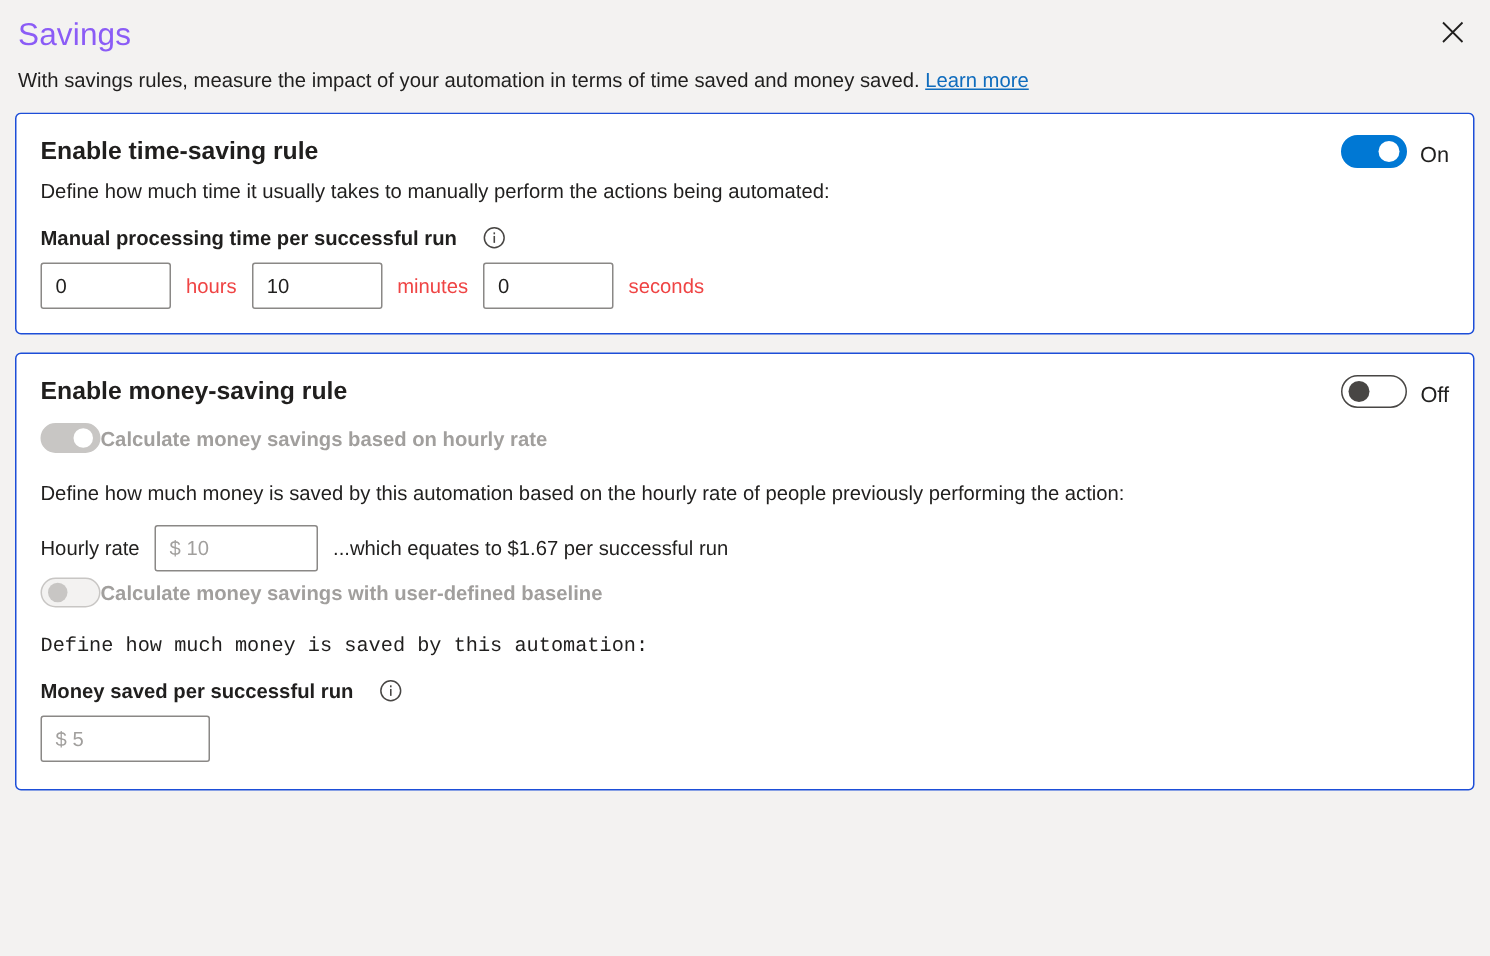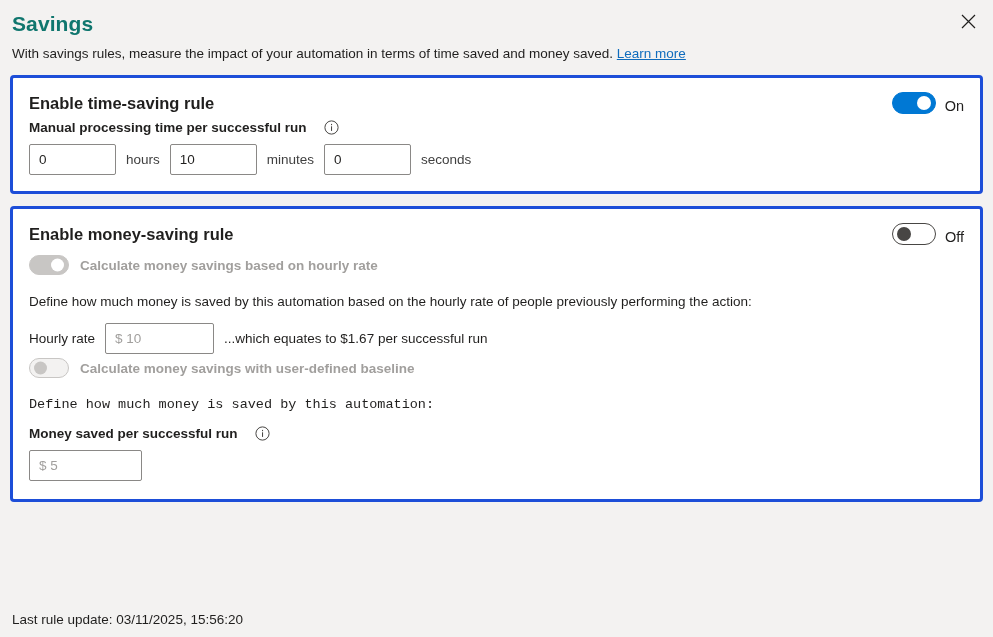--- a/index.html
+++ b/index.html
@@ -23,22 +23,22 @@
     flex-direction: column;
     background: #f3f2f1;
     position: relative;
   }
   .header {
     padding: 10px 20px 0 12px;
     position: relative;
   }
   .title {
     font-size: 21px;
-    font-weight: 700;
-    color: #0f766e;
+    font-weight: 400;
+    color: #8b5cf6;
     line-height: 28px;
     margin: 0 0 6px 0;
     letter-spacing: 0.1px;
   }
   .close-btn {
     position: absolute;
     top: 4px;
     right: 6px;
     width: 38px;
     height: 34px;
@@ -64,21 +64,21 @@
     cursor: pointer;
     margin-top: 19px;
   }
   .body {
     flex: 1 1 auto;
     padding: 0 10px;
     overflow: hidden;
   }
   .card {
     background: #ffffff;
-    border: 3px solid #1d4ed8;
+    border: 1px solid #1d4ed8;
     border-radius: 4px;
     margin-bottom: 12px;
     padding: 14px 16px 16px 16px;
     position: relative;
     box-sizing: border-box;
   }
   .card-head {
     display: flex;
     align-items: center;
     justify-content: space-between;
@@ -171,26 +171,25 @@
     color: #201f1e;
     padding: 0 9px;
     outline: none;
   }
   input.txt::placeholder { color: #a19f9d; }
   .w-time { width: 87px; }
   .w-rate { width: 109px; }
   .w-money { width: 113px; }
   .unit {
     font-size: 13.5px;
-    color: #404040;
+    color: #ef4444;
   }
   .sub-toggle-row {
     display: flex;
     align-items: center;
-    gap: 11px;
     margin: 14px 0 0 0;
   }
   .toggle.small {
     width: 40px;
     height: 20px;
     border-radius: 10px;
   }
   .toggle.small .knob {
     width: 13px;
     height: 13px;
@@ -258,20 +257,21 @@
       <div class="card-head">
         <div class="card-title">Enable time-saving rule</div>
         <div class="toggle-wrap">
           <div class="toggle on">
             <div class="knob"></div>
           </div>
           <div class="toggle-label">On</div>
         </div>
       </div>
 
+      <div class="desc">Define how much time it usually takes to manually perform the actions being automated:</div>
 
       <div class="field-label">
         <span>Manual processing time per successful run</span>
         <span class="info-icon">
           <svg width="15" height="15" viewBox="0 0 15 15" fill="none" xmlns="http://www.w3.org/2000/svg">
             <circle cx="7.5" cy="7.5" r="6.6" stroke="#484644" stroke-width="1"></circle>
             <rect x="7" y="6.3" width="1.05" height="4.6" fill="#484644"></rect>
             <rect x="7" y="3.9" width="1.05" height="1.3" fill="#484644"></rect>
           </svg>
         </span>
@@ -333,15 +333,14 @@
         </span>
       </div>
 
       <div class="row">
         <input class="txt w-money" type="text" placeholder="$ 5" style="">
       </div>
     </div>
 
   </div>
 
-  <div class="footer">Last rule update: 03/11/2025, 15:56:20</div>
 
 </div>
 
 </body></html>

